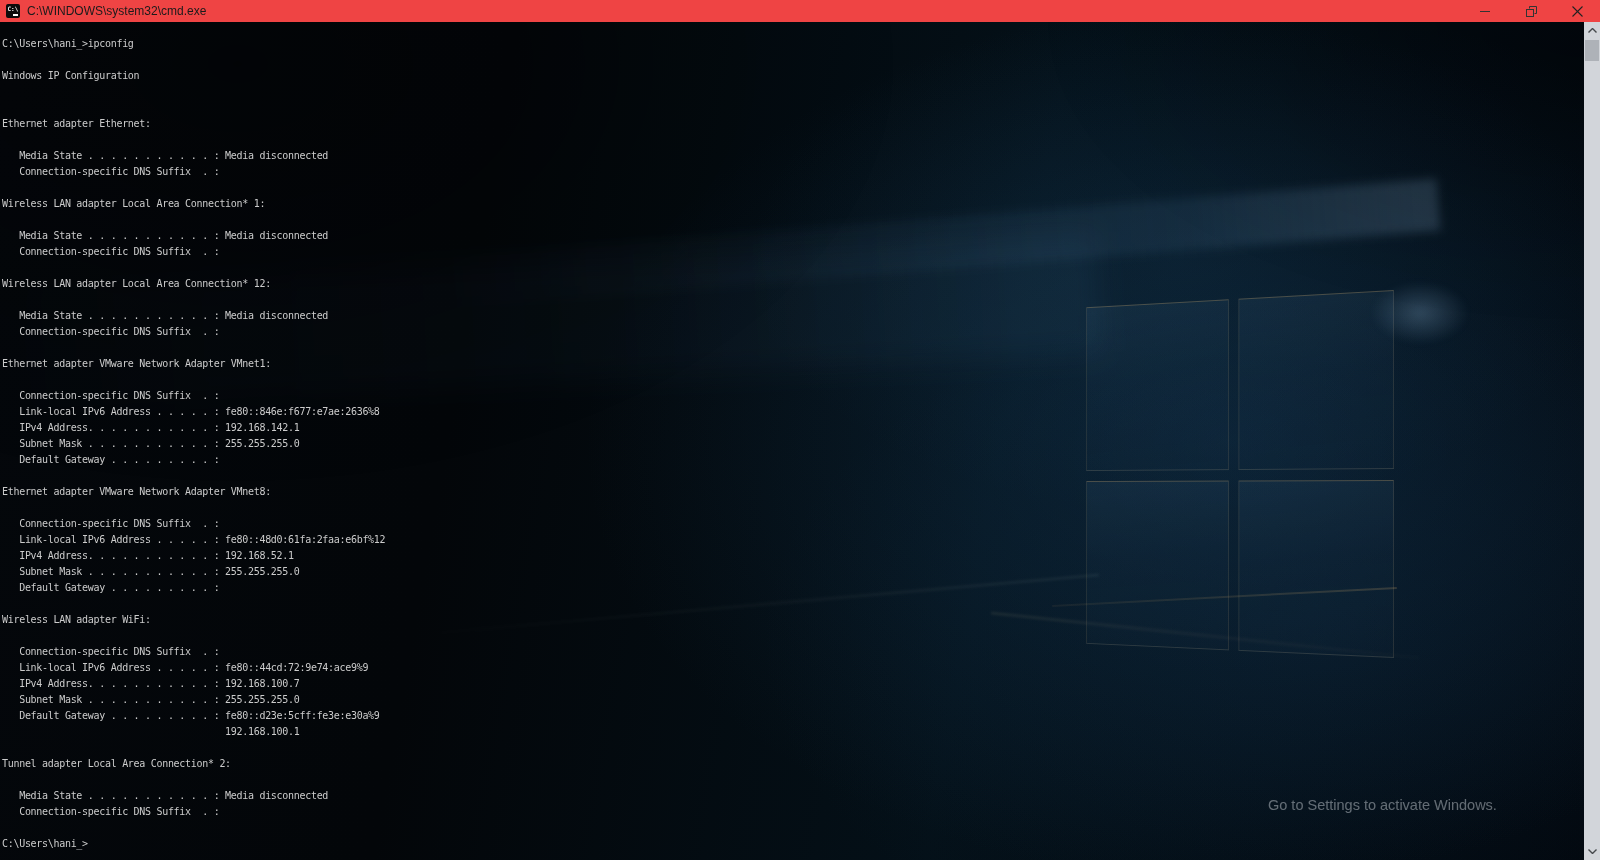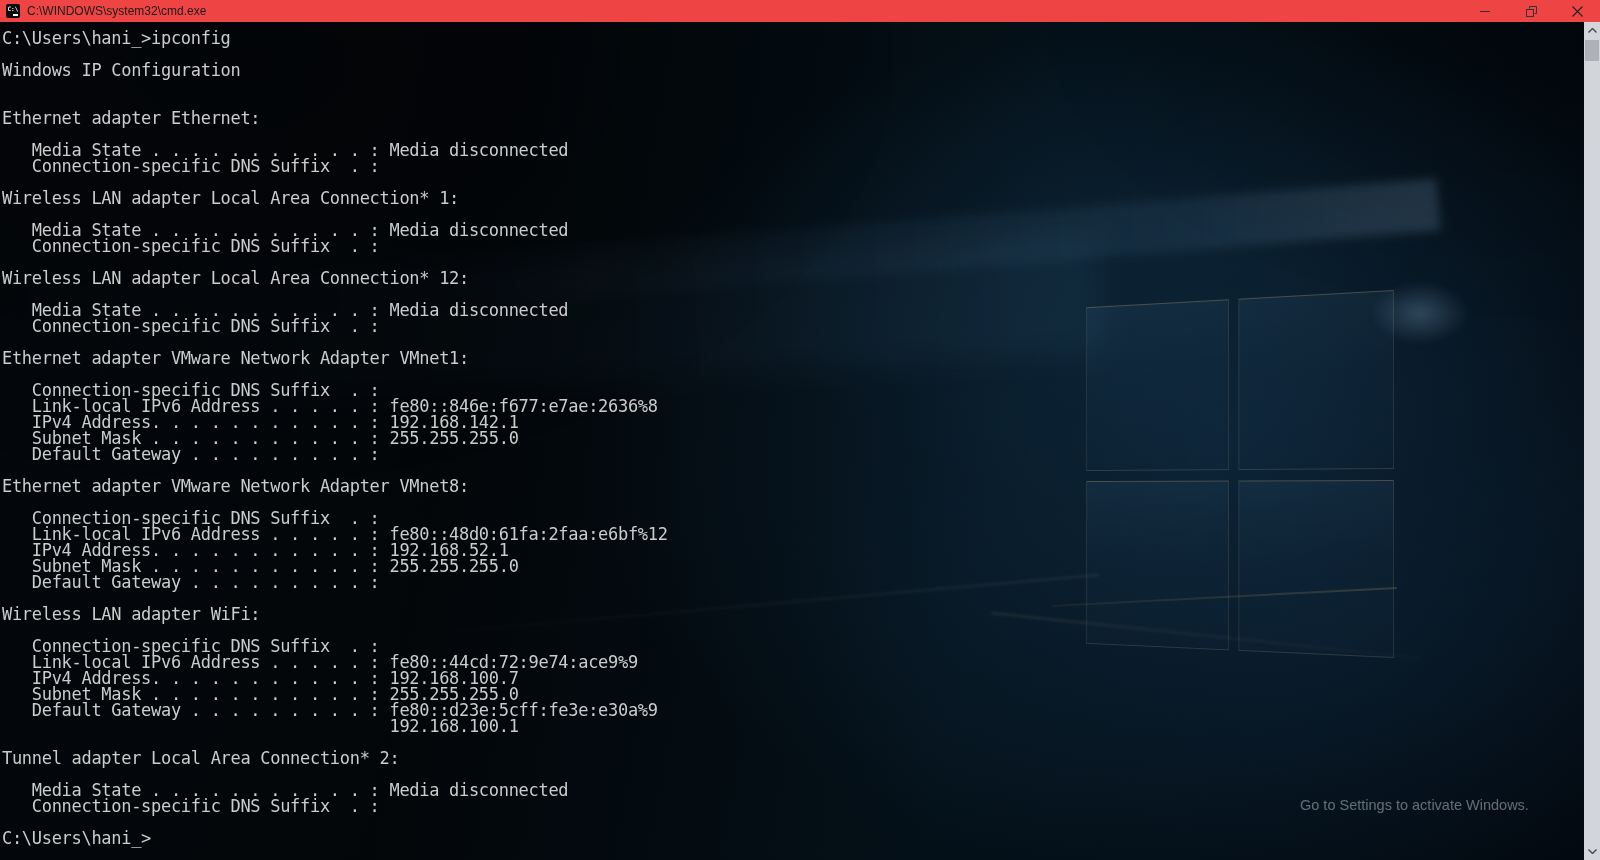--- a/index.html
+++ b/index.html
@@ -86,32 +86,32 @@
     background:linear-gradient(90deg, rgba(190,150,95,0.08), rgba(205,165,105,0.22));
   }
   .vignette{
     position:absolute;inset:0;z-index:2;pointer-events:none;
     background:
       radial-gradient(1100px 700px at 15% 5%, rgba(0,0,0,0.30), rgba(0,0,0,0) 60%),
       radial-gradient(900px 500px at 100% 0%, rgba(0,0,0,0.25), rgba(0,0,0,0) 60%);
   }
 
   .terminal{
-    position:absolute;left:0;top:0;z-index:5;margin:0;padding:8px 0 0 2px;
+    position:absolute;left:0;top:0;z-index:5;margin:0;padding:14px 0 0 2px;
     font-family:"DejaVu Sans Mono","Liberation Mono",monospace;
-    font-size:17px;line-height:16px;letter-spacing:-0.3px;
+    font-size:10px;line-height:16px;letter-spacing:-0.3px;
     color:#cccccc;white-space:pre;
   }
 
   .watermark{position:absolute;left:1268px;top:772px;z-index:6;pointer-events:none;}
   .watermark-title{
     font-size:21px;font-weight:300;color:rgba(240,245,250,0.46);line-height:25px;
   }
   .watermark-sub{
-    font-size:14.5px;font-weight:300;color:rgba(240,245,250,0.40);line-height:19px;margin-top:2px;margin-left:32px;
+    font-size:14.5px;font-weight:300;color:rgba(240,245,250,0.40);line-height:19px;margin-top:2px;
   }
 
   
   .scrollbar{
     position:absolute;right:0;top:22px;width:16px;height:838px;
     background:#d2d5da;display:flex;flex-direction:column;z-index:20;
   }
   .scroll-arrow{
     height:17px;flex:0 0 auto;display:flex;align-items:center;justify-content:center;
     background:#d2d5da;border:none;padding:0;

